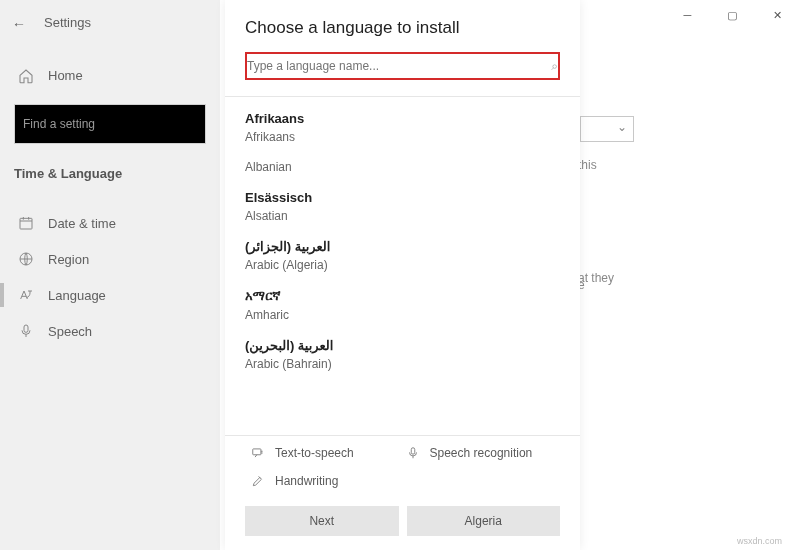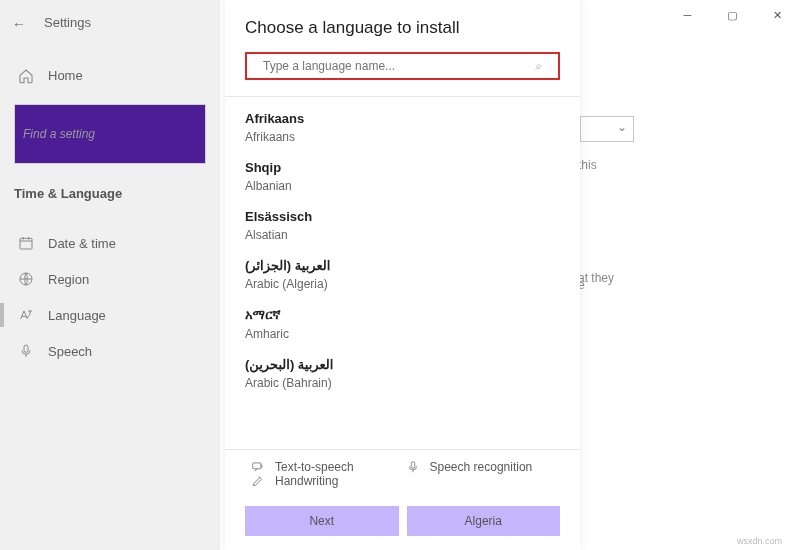--- a/index.html
+++ b/index.html
@@ -4,50 +4,50 @@
 <style>
   * { box-sizing: border-box; margin: 0; padding: 0; font-family: "Segoe UI", sans-serif; }
   body { width: 800px; height: 550px; background: #f0f0f0; position: relative; overflow: hidden; font-size: 13px; color: #333; }
 
   
   .sidebar { position: absolute; left: 0; top: 0; width: 220px; height: 550px; background: #f0f0f0; padding-top: 8px; }
   .back-row { display: flex; align-items: center; padding: 6px 12px; color: #606060; }
   .back-row .arrow { margin-right: 18px; font-size: 14px; }
   .home-row { display: flex; align-items: flex-start; padding: 10px 18px; margin-top: 22px; color: #606060; }
   .home-row svg, .nav-item svg { width: 16px; height: 16px; margin-right: 14px; flex-shrink: 0; }
-  .find-box { margin: 10px 14px 0 14px; border: 1px solid #d0d0d0; background: #4c1d95; padding: 22px 8px; color: #9a9a9a; font-size: 12px; font-style: italic; }
+  .find-box { margin: 10px 14px 0 14px; border: 1px solid #d0d0d0; background: #000000; padding: 12px 8px; color: #9a9a9a; font-size: 12px; }
   .group-title { margin: 22px 14px 24px 14px; font-size: 13px; color: #555; font-weight: 600; }
   .nav-item { display: flex; align-items: center; padding: 10px 18px; color: #606060; position: relative; }
   .nav-item.active::before { content: ""; position: absolute; left: 0; top: 6px; bottom: 6px; width: 4px; background: #bdbdbd; }
 
   
   .main { position: absolute; left: 220px; top: 0; right: 0; height: 550px; background: #fff; }
   .win-controls { position: absolute; top: 0; right: 0; display: flex; }
   .win-btn { width: 45px; height: 30px; display: flex; align-items: center; justify-content: center; color: #555; font-size: 11px; }
   .content-hint { position: absolute; left: 360px; top: 116px; width: 54px; height: 26px; border: 1px solid #c8c8c8; }
   .content-hint::after { content: "⌄"; position: absolute; right: 6px; top: 3px; color: #888; font-size: 12px; }
   .hint-text { position: absolute; left: 358px; color: #888; font-size: 12px; }
   .watermark { position: absolute; right: 18px; bottom: 4px; font-size: 9px; color: #bbb; }
 
   
   .dialog { position: absolute; left: 225px; top: 0; width: 355px; height: 550px; background: #fff; box-shadow: 0 0 10px rgba(0,0,0,0.08); display: flex; flex-direction: column; }
   .dlg-title { font-size: 17px; font-weight: 400; color: #222; padding: 18px 20px 14px 20px; }
-  .dlg-search { margin: 0 20px 10px 20px; border: 2px solid #d42a2a; display: flex; align-items: center; padding: 5px 16px; }
+  .dlg-search { margin: 0 20px 10px 20px; border: 2px solid #d42a2a; display: flex; align-items: center; padding: 5px 0; }
   .dlg-search input { flex: 1; border: none; outline: none; font-size: 12px; color: #888; background: transparent; }
   .dlg-search .sicon { color: #aaa; font-size: 12px; }
   .dlg-sep { border-top: 1px solid #e6e6e6; margin-top: 6px; }
   .lang-list { flex: 1; overflow: hidden; padding: 4px 20px 0 20px; }
   .lang-block { padding: 10px 0 6px 0; }
   .lang-native { font-size: 13px; font-weight: 600; color: #222; margin-bottom: 4px; }
   .lang-trans { font-size: 12px; color: #666; }
-  .features { border-top: 1px solid #e6e6e6; padding: 10px 20px 8px 26px; display: grid; grid-template-columns: 1fr 1fr; color: #5a5a5a; font-size: 12px; }
+  .features { border-top: 1px solid #e6e6e6; padding: 10px 20px 8px 26px; display: grid; grid-template-columns: 1fr 1fr; row-gap: 14px; color: #5a5a5a; font-size: 12px; }
   .feat { display: flex; align-items: center; gap: 10px; }
   .feat svg { width: 14px; height: 14px; flex-shrink: 0; }
   .dlg-buttons { display: flex; gap: 8px; padding: 10px 20px 14px 20px; }
-  .dlg-btn { flex: 1; background: #c4b5fd; color: #555; text-align: center; padding: 8px 0; font-size: 12px; }
+  .dlg-btn { flex: 1; background: #e5e5e5; color: #555; text-align: center; padding: 8px 0; font-size: 12px; }
 </style>
 </head>
 <body>
 
 <div class="sidebar">
   <div class="back-row">
     <span class="arrow">←</span>
     <span>Settings</span>
   </div>
   <div class="home-row">
@@ -110,21 +110,20 @@
     <span class="sicon">⌕</span>
   </div>
   <div class="dlg-sep"></div>
 
   <div class="lang-list">
     <div class="lang-block">
       <div class="lang-native">Afrikaans</div>
       <div class="lang-trans">Afrikaans</div>
     </div>
     <div class="lang-block">
-      <div class="lang-native">Shqip</div>
       <div class="lang-trans">Albanian</div>
     </div>
     <div class="lang-block">
       <div class="lang-native">Elsässisch</div>
       <div class="lang-trans">Alsatian</div>
     </div>
     <div class="lang-block">
       <div class="lang-native">العربية (الجزائر)</div>
       <div class="lang-trans">Arabic (Algeria)</div>
     </div>

